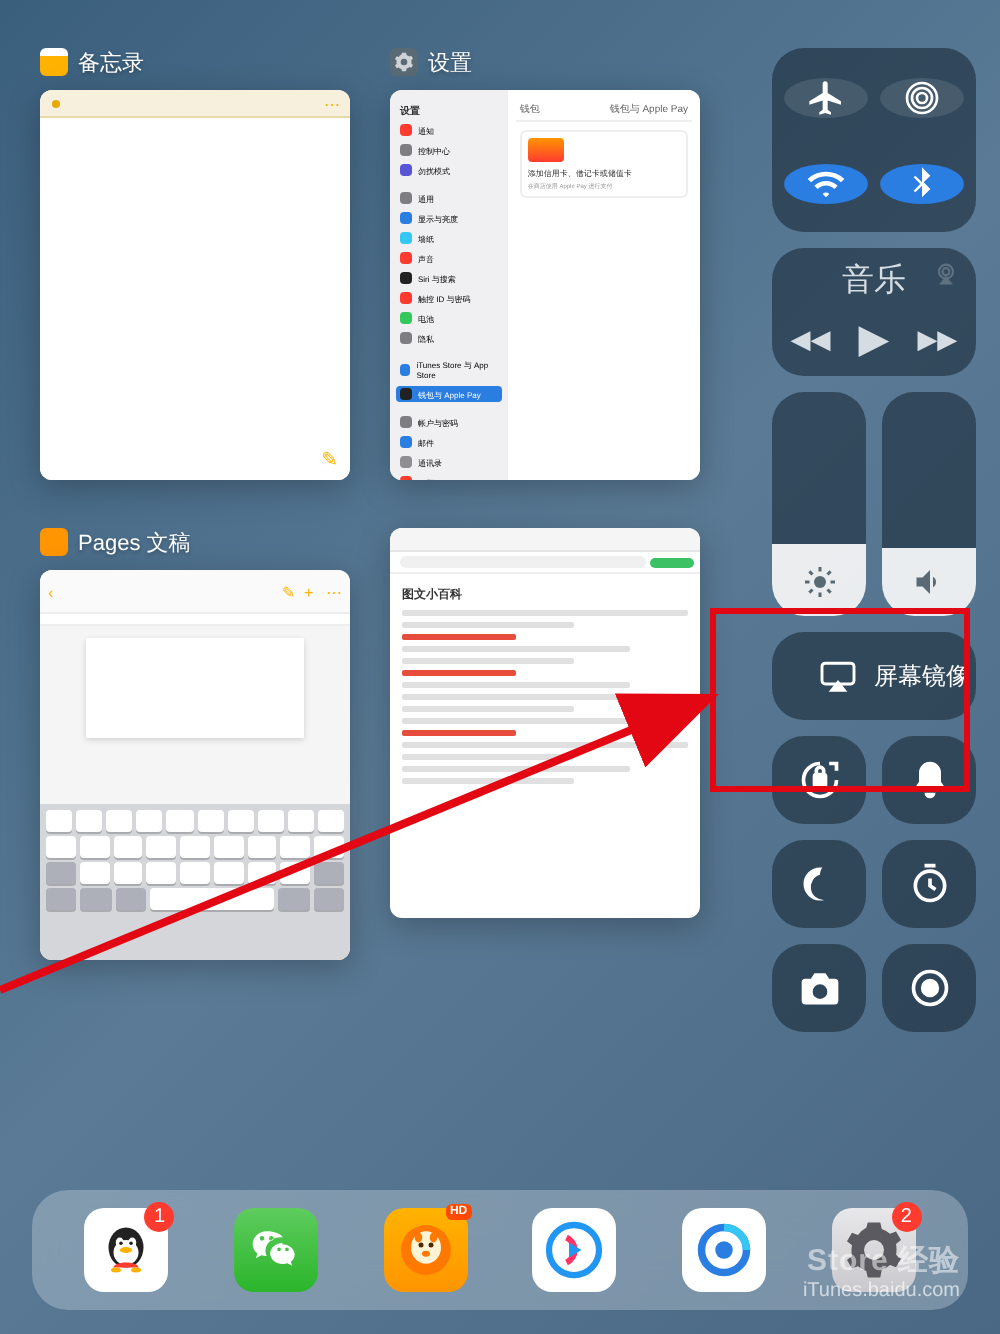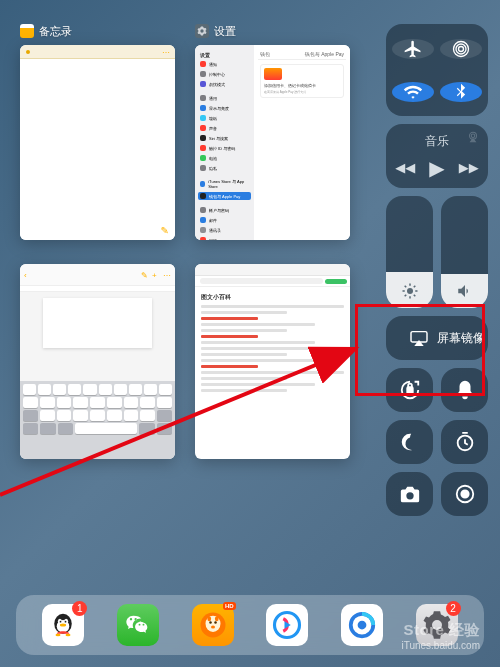--- a/index.html
+++ b/index.html
@@ -61,21 +61,21 @@
 
   
   .control-center { width: 118px; padding: 24px 12px 0 4px; display:flex; flex-direction:column; gap:8px;}
   .cc-tile { background: rgba(20,35,48,.55); border-radius: 16px; display:flex; align-items:center; justify-content:center; }
   .cc-conn { height: 92px; display:grid; grid-template-columns:1fr 1fr; grid-template-rows:1fr 1fr; gap:6px; padding:6px; }
   .cc-conn-btn { border-radius:50%; display:flex; align-items:center; justify-content:center; color:#fff; }
   .cc-conn-btn svg { width:20px; height:20px; }
   .cc-conn-btn.on { background:#2a7de1; }
   .cc-conn-btn.off { background:rgba(80,100,115,.7); }
   .cc-music { height:64px; flex-direction:column; gap:6px; color:#d5dde3; position:relative;}
-  .cc-music-label { font-size:12px; }
+  .cc-music-label { font-size:16px; }
   .cc-music-ctrl { display:flex; gap:14px; align-items:center; font-size:13px;}
   .cc-airplay-ic { position:absolute; top:6px; right:8px; opacity:.5; }
   .cc-sliders { display:flex; gap:8px; height:112px; }
   .cc-slider { flex:1; background:rgba(20,35,48,.55); border-radius:16px; position:relative; overflow:hidden;}
   .cc-slider-fill { position:absolute; bottom:0; left:0; right:0; background:rgba(255,255,255,.9); }
   .cc-slider-fill.b { height:32%; }
   .cc-slider-fill.v { height:30%; }
   .cc-slider-ico { position:absolute; bottom:8px; left:50%; transform:translateX(-50%); color:#5a6a75; }
   .cc-mirror { height:44px; gap:8px; color:#fff; font-size:12px;padding-left:20px; }
   .cc-small-row { display:flex; gap:8px; }
@@ -218,20 +218,24 @@
               <div style="font-size:3px;color:#999;margin-top:2px;">在商店使用 Apple Pay 进行支付</div>
             </div>
           </div>
         </div>
       </div>
     </div>
 
     <div class="app-row">
 
       <div class="app-card">
+        <div class="app-title">
+          <div class="app-icon pages"></div>
+          <span class="app-name">Pages 文稿</span>
+        </div>
         <div class="app-preview pages-prev">
           <div class="p-top">
             <span>‹</span>
             <div style="flex:1"></div>
             <span>✎</span>
             <span>+</span>
             <span>⋯</span>
           </div>
           <div class="p-ruler"></div>
           <div class="p-doc">

